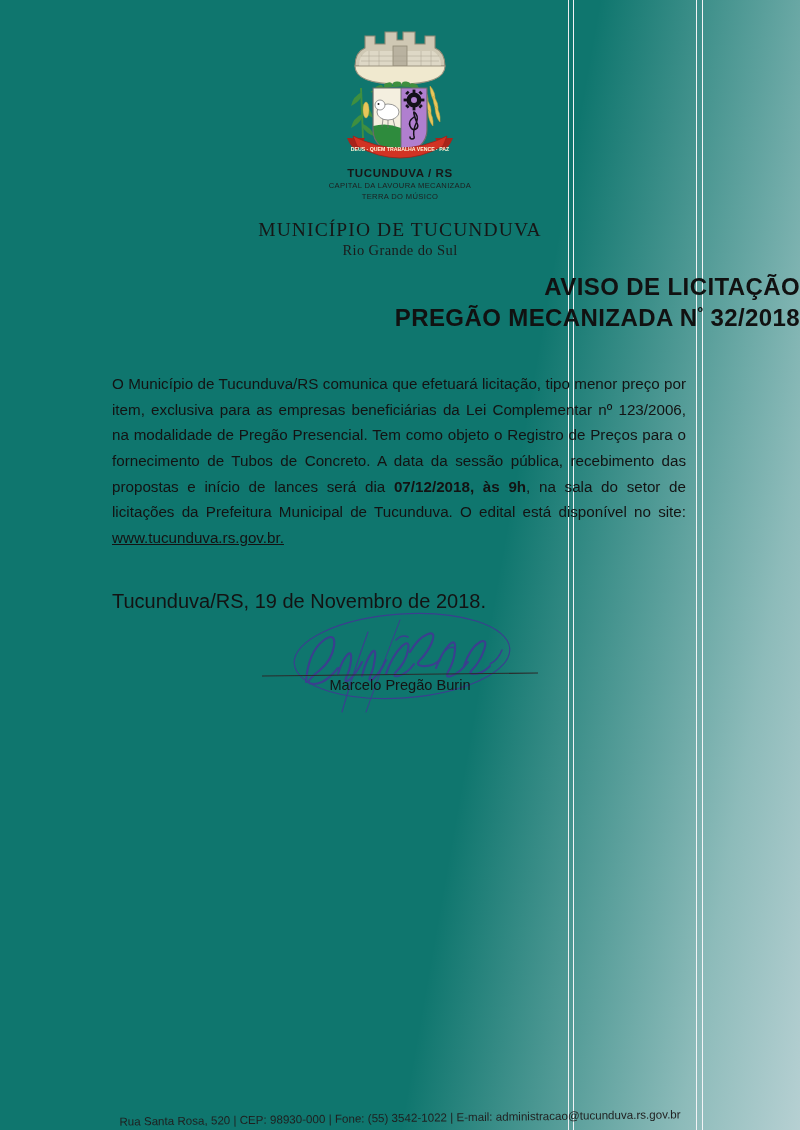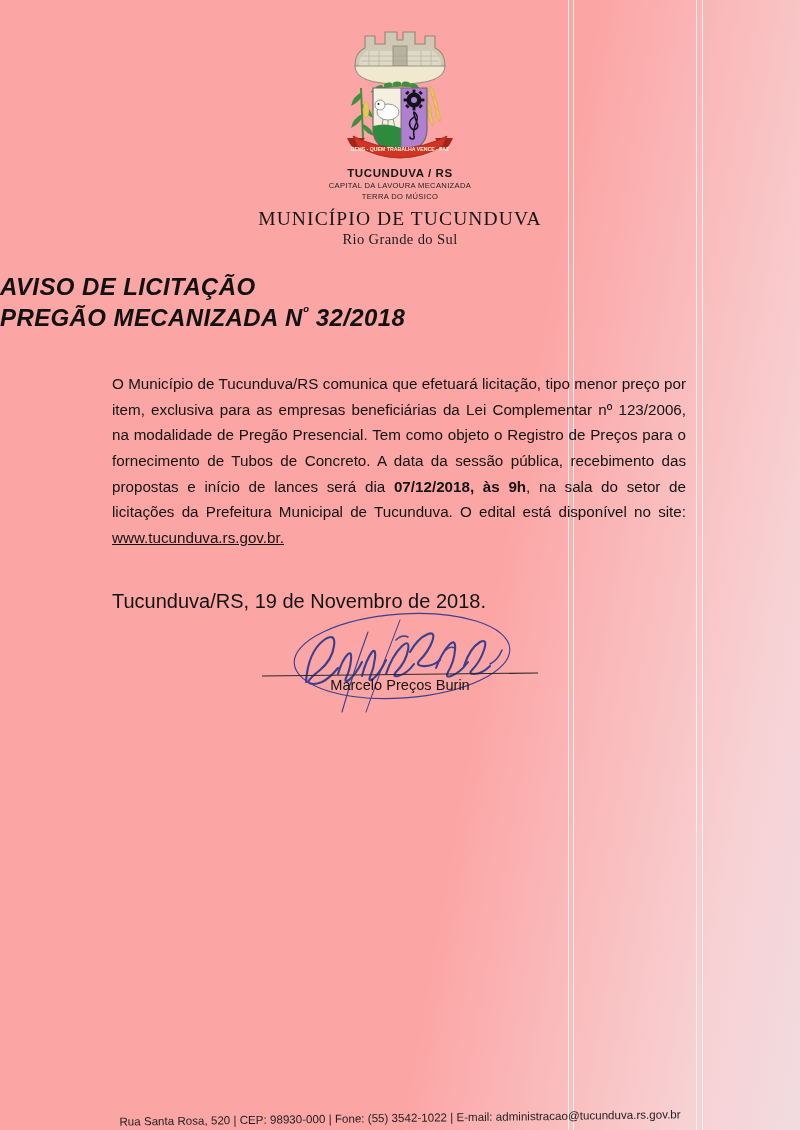--- a/index.html
+++ b/index.html
@@ -6,21 +6,21 @@
   html, body {
     margin: 0;
     padding: 0;
     background: #ffffff;
   }
   .page {
     position: relative;
     width: 800px;
     height: 1130px;
     margin: 0 auto;
-    background: #fca5a5;
+    background: #0f766e;
     overflow: hidden;
     font-family: "Liberation Sans", sans-serif;
     color: #1a1a1a;
   }
 
   
   .scan-streak {
     position: absolute;
     top: 0;
     bottom: 0;
@@ -66,42 +66,41 @@
     color: #171717;
   }
   .crest-tag {
     font-size: 7.6px;
     font-weight: normal;
     letter-spacing: 0.35px;
     color: #1d1d1d;
     margin-top: 1px;
   }
   .org-name {
-    margin-top: 7px;
+    margin-top: 18px;
     font-family: "Liberation Serif", serif;
     font-size: 19.5px;
     letter-spacing: 1.1px;
     color: #161616;
   }
   .org-state {
     font-family: "Liberation Serif", serif;
     font-size: 14.5px;
     letter-spacing: 0.4px;
     color: #1b1b1b;
     margin-top: 1px;
   }
 
   
   .titles {
     position: absolute;
     top: 272px;
     left: 0;
     right: 0;
-    text-align: left;
-    font-style: italic;
+    text-align: right;
   }
   .title-line {
     font-size: 24px;
     font-weight: bold;
     letter-spacing: 0.4px;
     color: #111;
     line-height: 1.28;
   }
   .title-line sup {
     font-size: 0.62em;
@@ -352,19 +351,19 @@
           <path d="M240 60 Q248 56 252 46" stroke-width="1.5"></path>
         </g>
       </svg>
 
       <svg viewBox="0 0 300 110" xmlns="http://www.w3.org/2000/svg" style="pointer-events:none;">
         <line x1="12" y1="72" x2="288" y2="69" stroke="#2b2b2b" stroke-width="1.1"></line>
       </svg>
     </div>
 
     <div class="sig-names">
-      <div>Marcelo Preços Burin</div>
+      <div>Marcelo Pregão Burin</div>
     </div>
   </div>
 
   <div class="footer">Rua Santa Rosa, 520 | CEP: 98930-000 | Fone: (55) 3542-1022  | E-mail: administracao@tucunduva.rs.gov.br</div>
 
 </div>
 
 </body></html>

